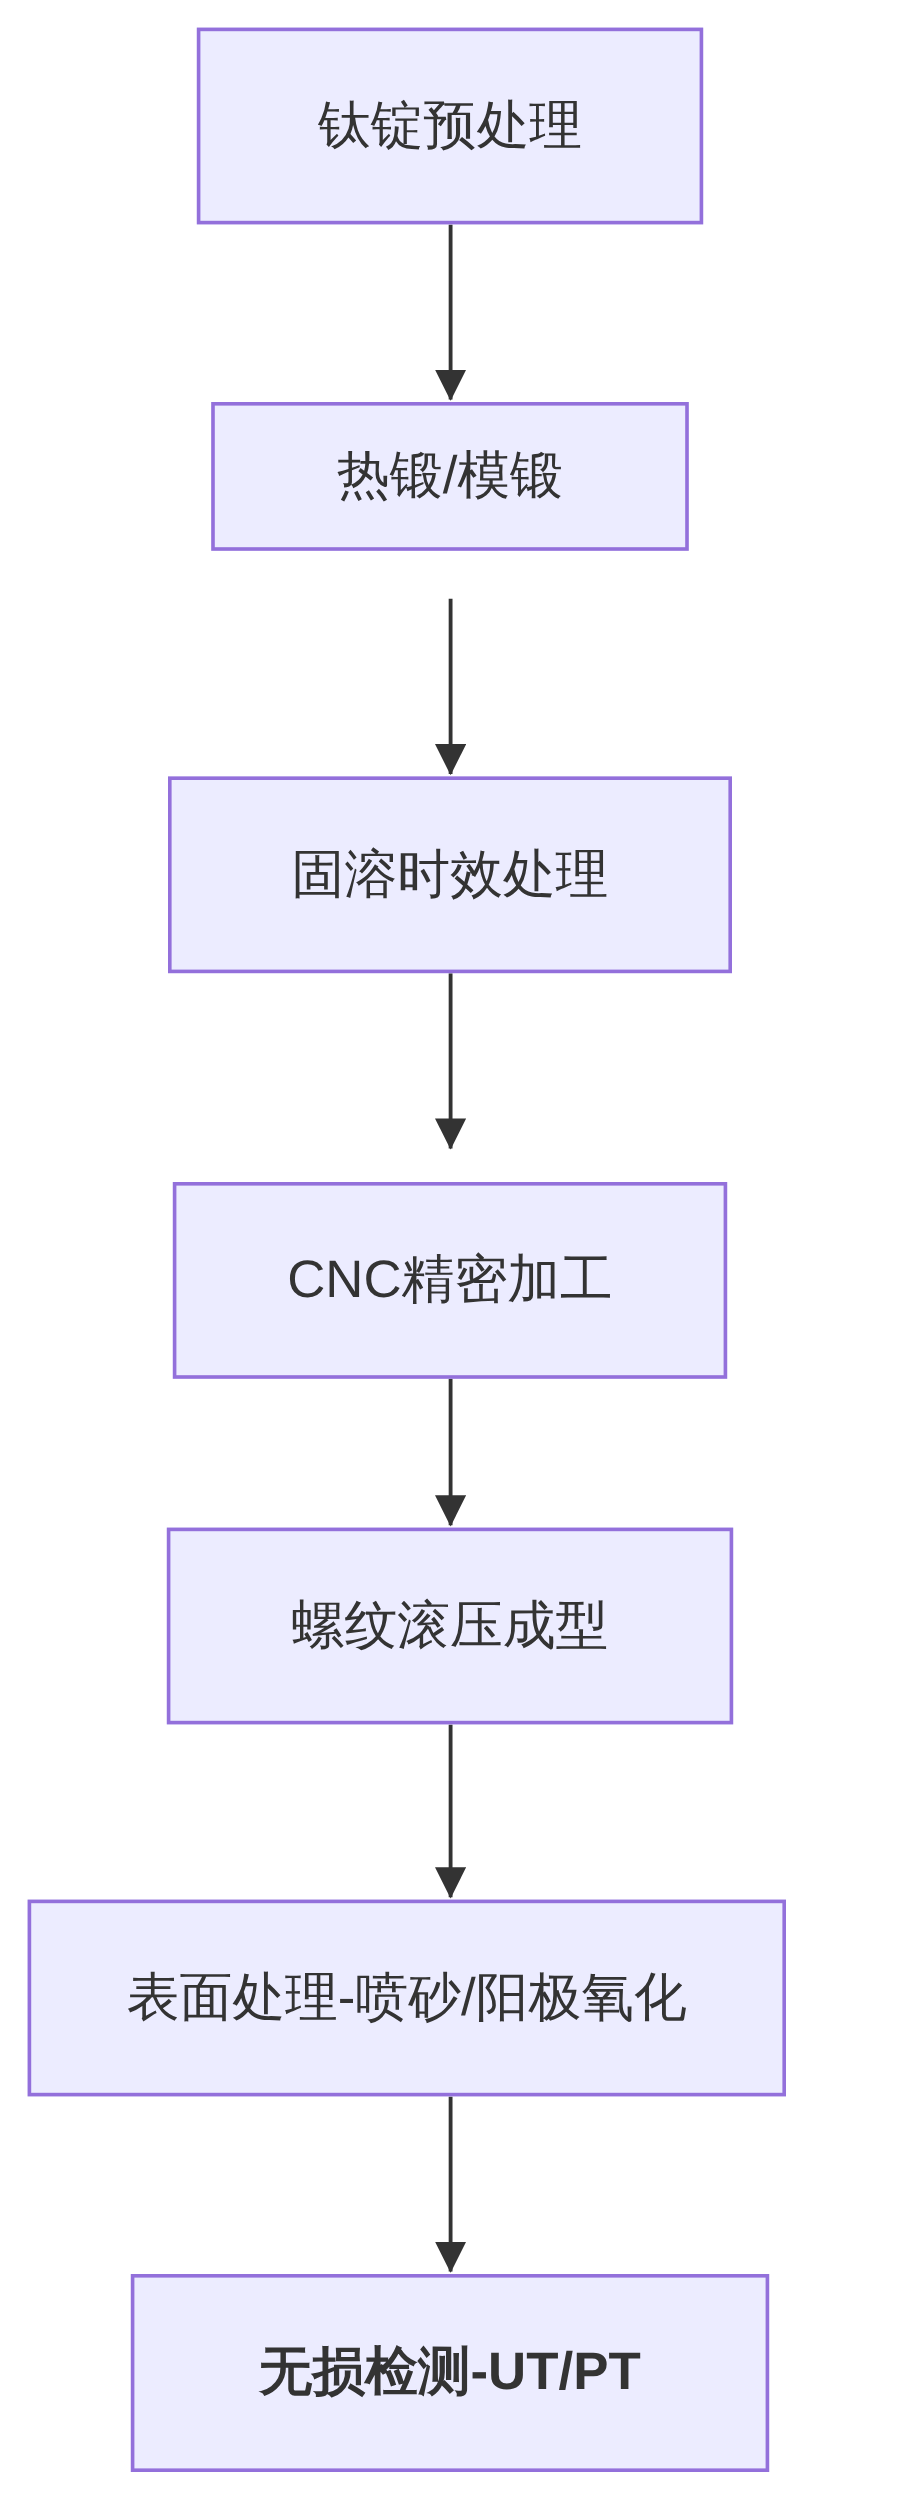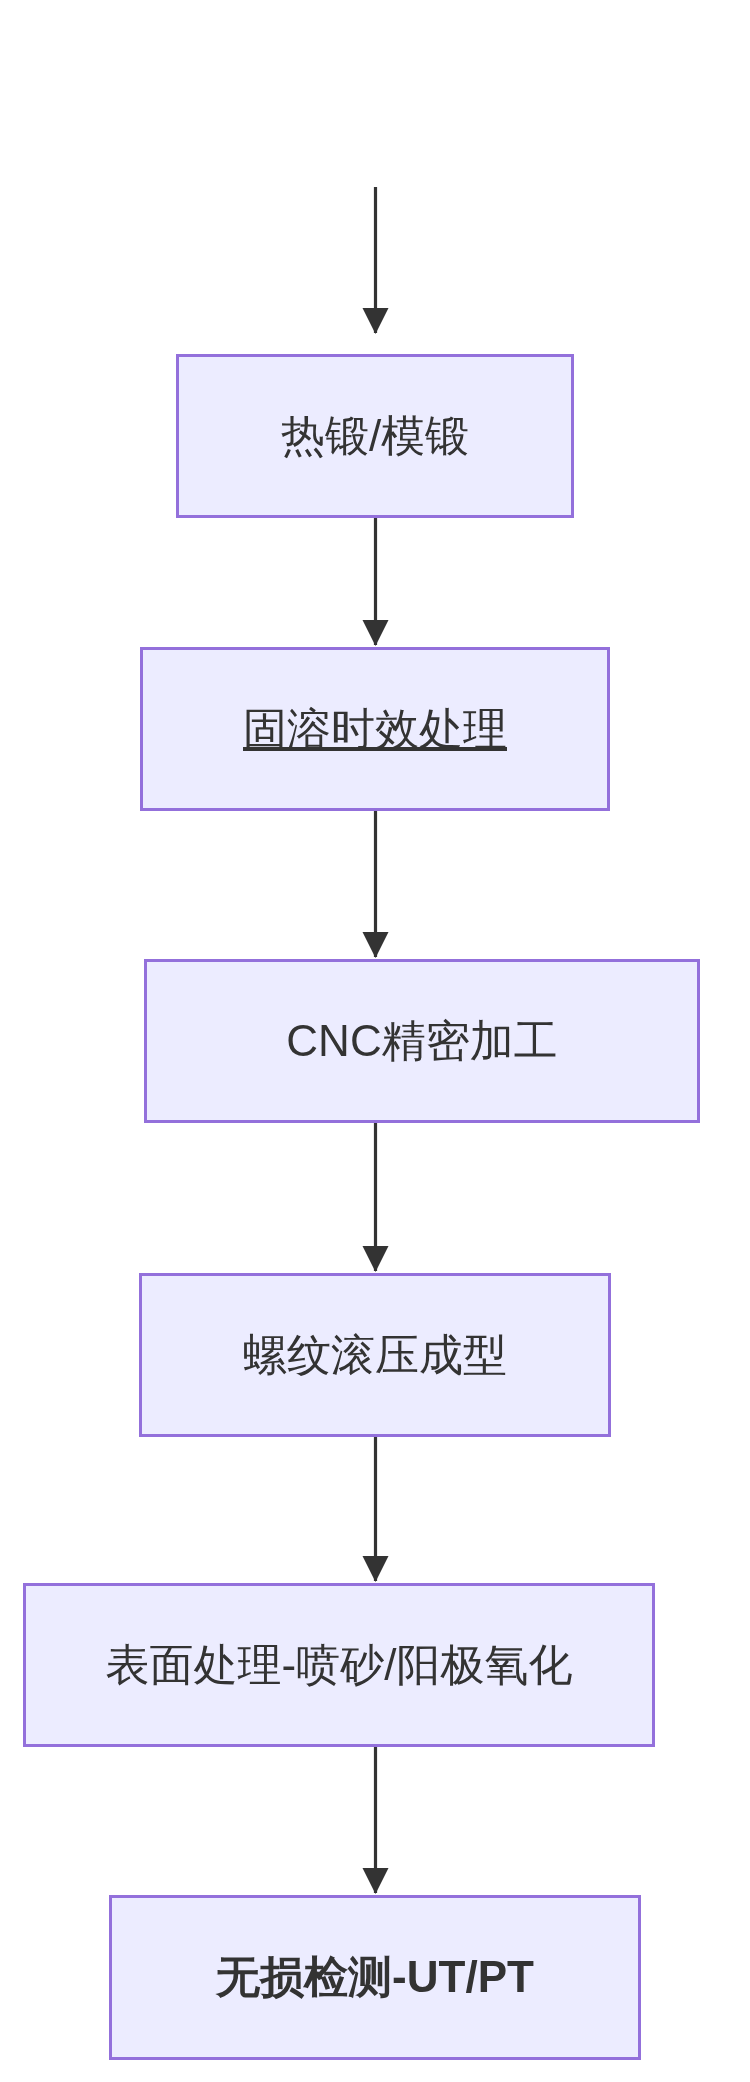--- a/index.html
+++ b/index.html
@@ -31,23 +31,23 @@
     display: flex;
     align-items: center;
     justify-content: center;
     text-align: center;
     font-size: 44px;
     line-height: 1.2;
     color: #333333;
     white-space: nowrap;
   }
   .n1 { left: 164px; top: 23px;   width: 422px; height: 164px; }
-  .n2 { left: 176px; top: 354px;  width: 398px; height: 164px; }
-  .n3 { left: 140px; top: 647px;  width: 470px; height: 164px; text-decoration: underline; }
-  .n4 { left: 144px; top: 959px;  width: 556px; height: 164px; }
+  .n2 { left: 176px; top: 335px;  width: 398px; height: 124px; }
+  .n3 { left: 140px; top: 647px;  width: 470px; height: 164px; }
+  .n4 { left: 144px; top: 985px;  width: 462px; height: 164px; }
   .n5 { left: 139px; top: 1273px; width: 472px; height: 164px; }
   .n6 { left: 23px;  top: 1583px; width: 632px; height: 164px; }
   .n7 { left: 109px; top: 1895px; width: 532px; height: 165px; font-weight: bold; }
 </style>
 </head>
 <body>
 
 <div class="canvas">
 
   <svg class="edges" width="750" height="2082" viewBox="0 0 750 2082" xmlns="http://www.w3.org/2000/svg" aria-hidden="true">
@@ -57,20 +57,23 @@
       </marker>
     </defs>
     <line x1="375.5" y1="187" x2="375.5" y2="333" stroke="#333333" stroke-width="3.2" marker-end="url(#ah)"></line>
     <line x1="375.5" y1="499" x2="375.5" y2="645" stroke="#333333" stroke-width="3.2" marker-end="url(#ah)"></line>
     <line x1="375.5" y1="811" x2="375.5" y2="957" stroke="#333333" stroke-width="3.2" marker-end="url(#ah)"></line>
     <line x1="375.5" y1="1123" x2="375.5" y2="1271" stroke="#333333" stroke-width="3.2" marker-end="url(#ah)"></line>
     <line x1="375.5" y1="1437" x2="375.5" y2="1581" stroke="#333333" stroke-width="3.2" marker-end="url(#ah)"></line>
     <line x1="375.5" y1="1747" x2="375.5" y2="1893" stroke="#333333" stroke-width="3.2" marker-end="url(#ah)"></line>
   </svg>
 
+  <div class="node n1">
+    <span>钛锭预处理</span>
+  </div>
 
   <div class="node n2">
     <span>热锻/模锻</span>
   </div>
 
   <div class="node n3">
     <span>固溶时效处理</span>
   </div>
 
   <div class="node n4">

